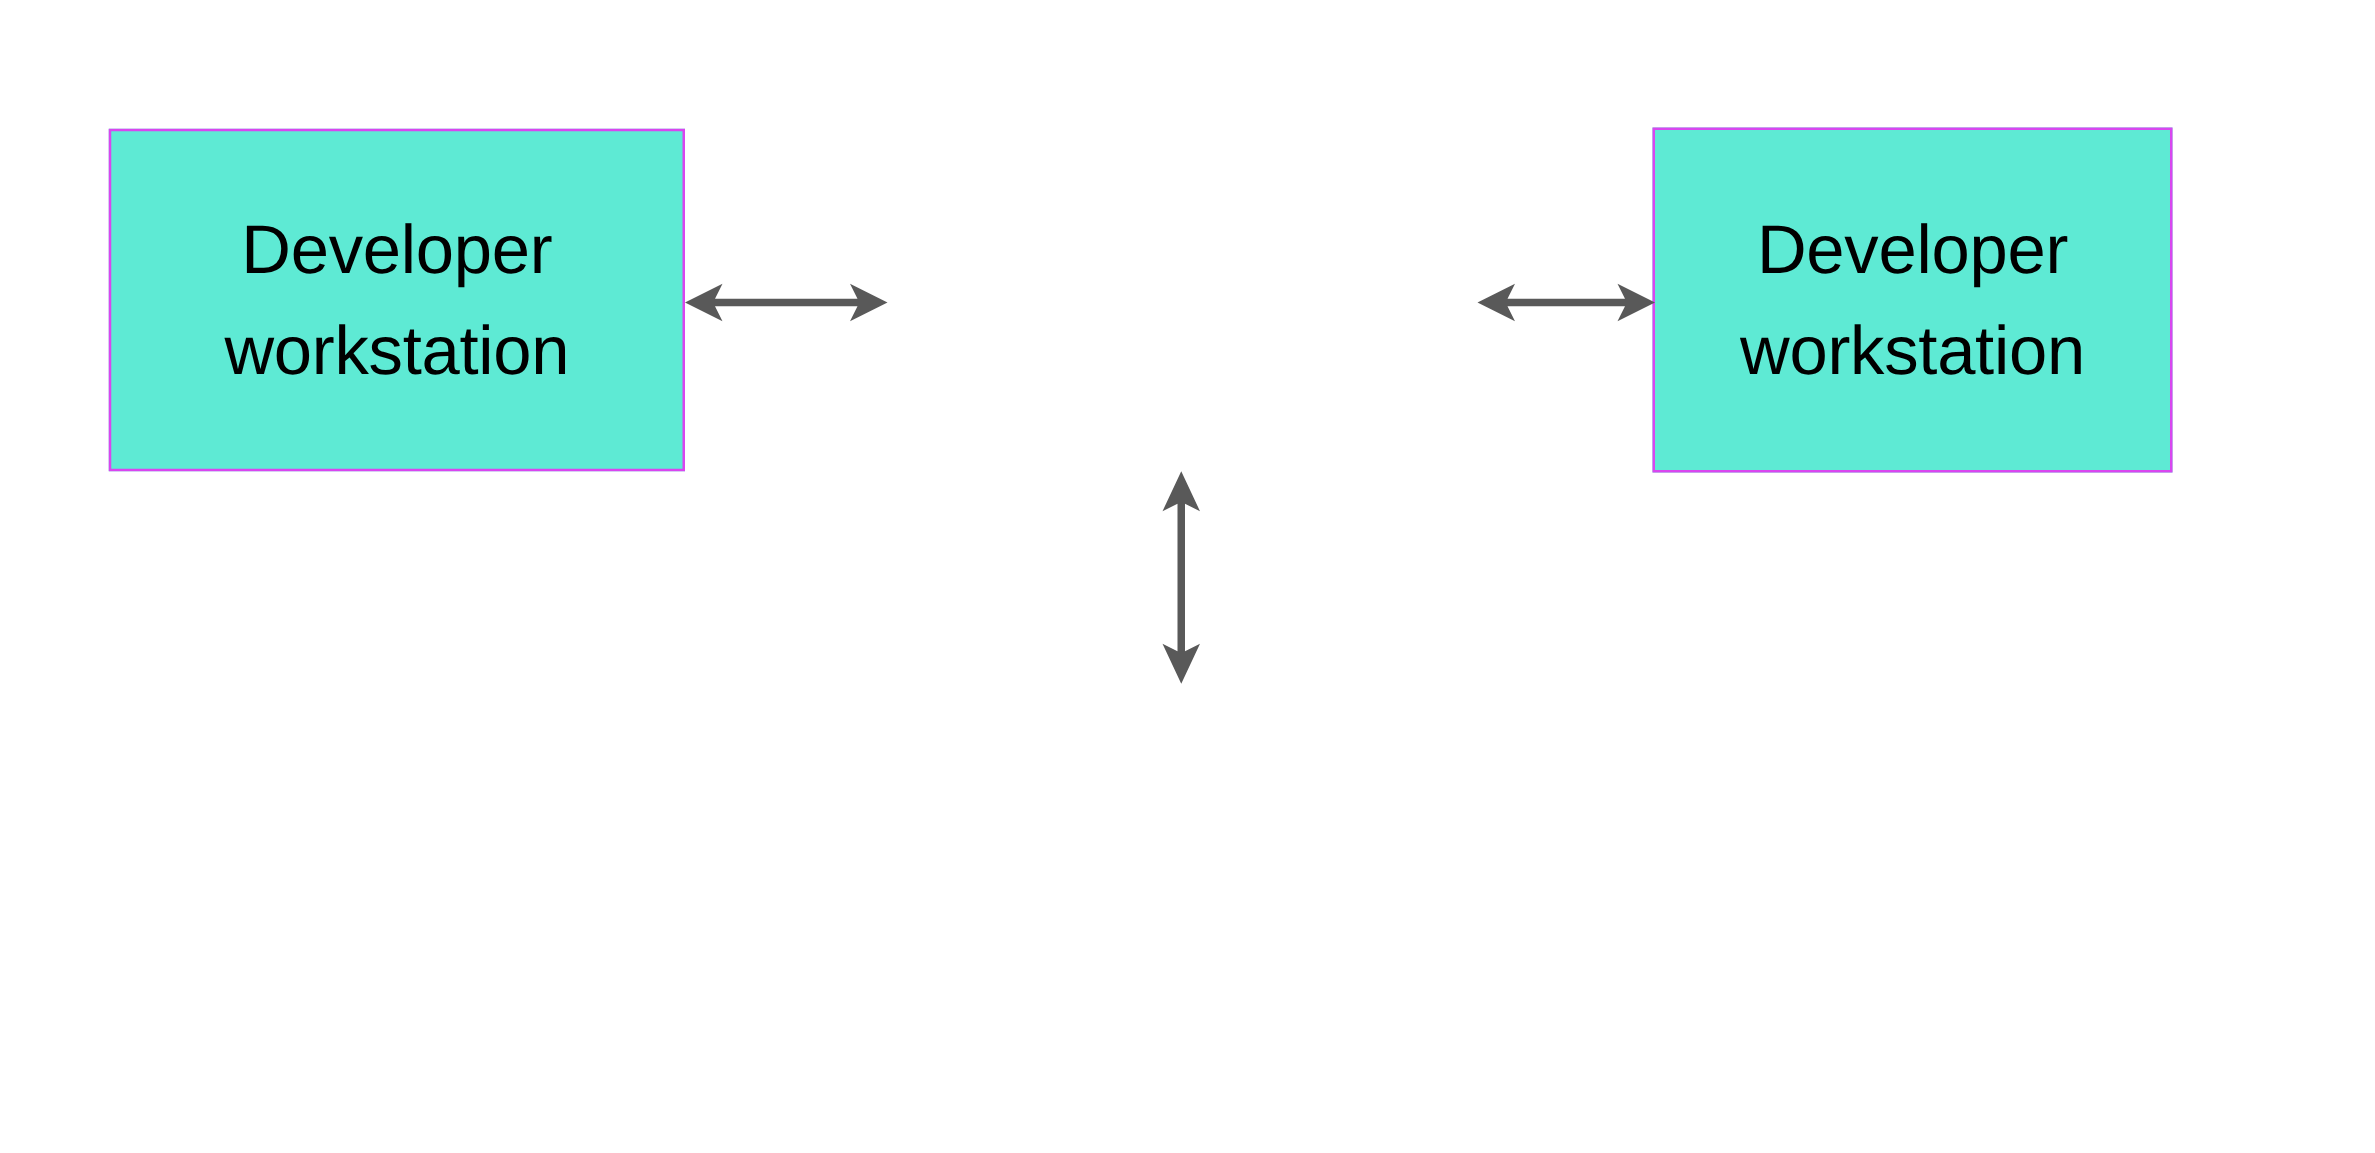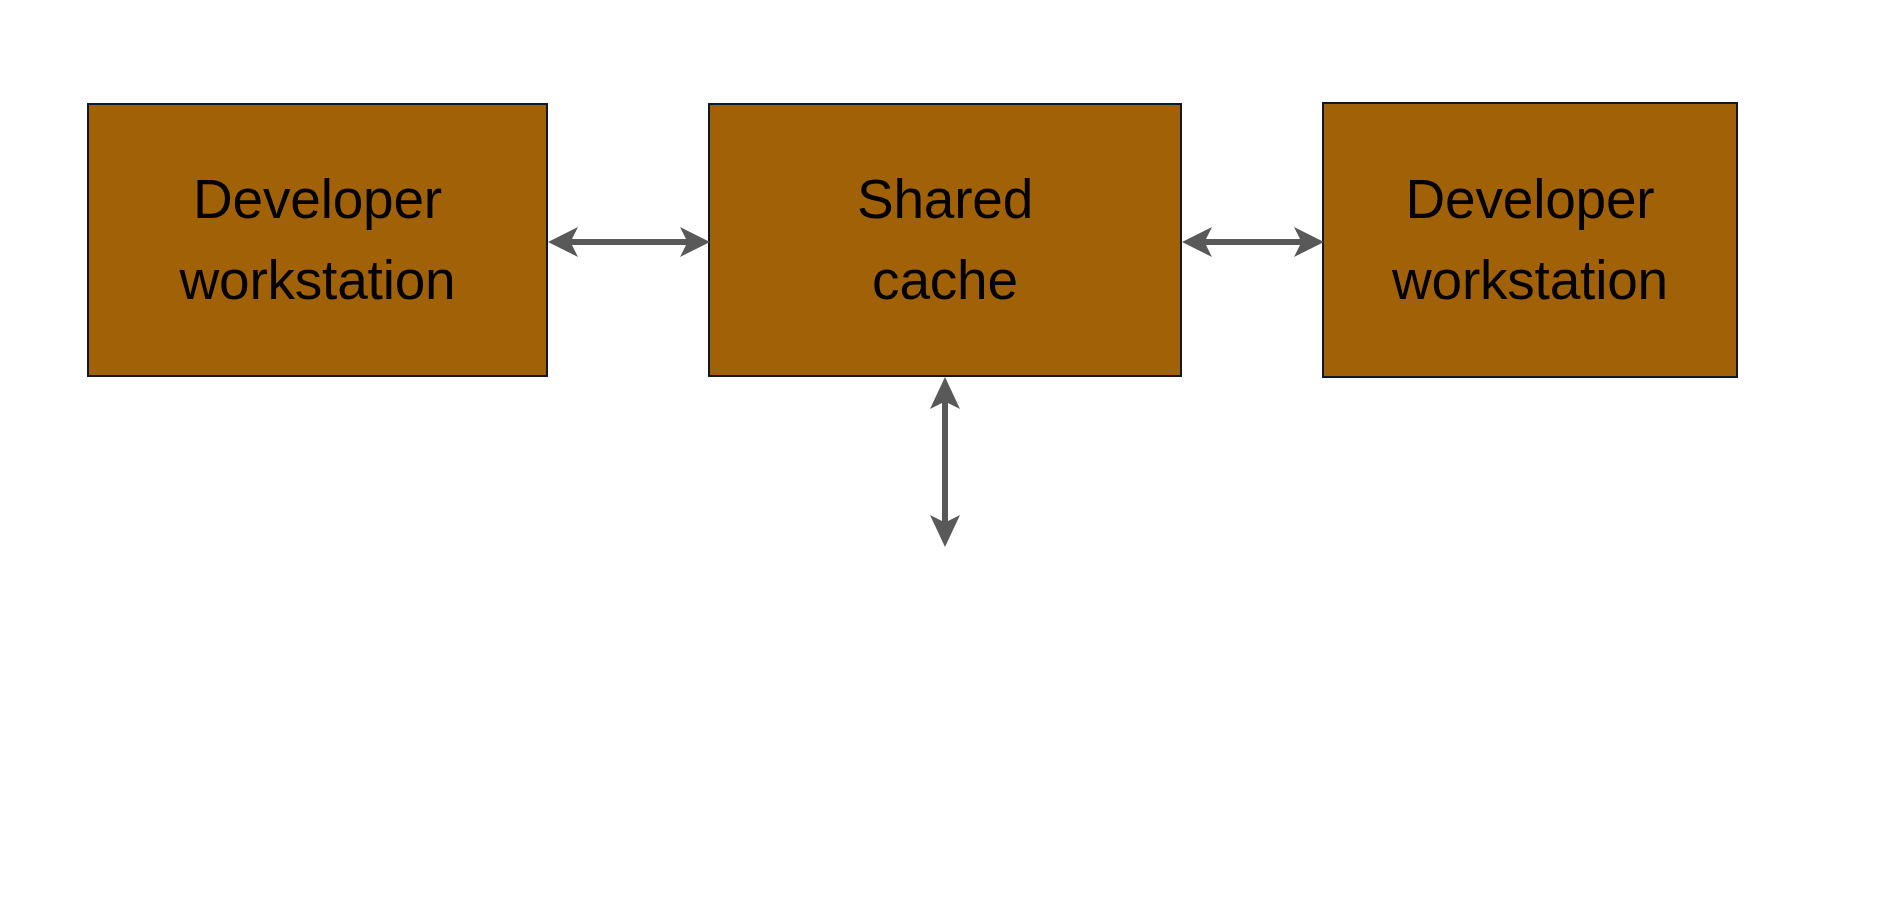--- a/index.html
+++ b/index.html
@@ -17,22 +17,22 @@
     position: relative;
     width: 1900px;
     height: 922px;
     background: #ffffff;
     overflow: hidden;
   }
 
   .node-box {
     position: absolute;
     box-sizing: border-box;
-    background: #a16207;
-    border: 2px solid #0f172a;
+    background: #5eead4;
+    border: 2px solid #d946ef;
     display: flex;
     align-items: center;
     justify-content: center;
     text-align: center;
   }
 
   .node-label {
     font-family: "Liberation Sans", sans-serif;
     font-size: 55px;
     line-height: 1.48;
@@ -65,24 +65,20 @@
 </head>
 <body>
 
 <div id="diagram-canvas">
 
   <div class="node-box" id="node-dev-left">
     <span class="node-label">Developer
 workstation</span>
   </div>
 
-  <div class="node-box" id="node-shared">
-    <span class="node-label">Shared
-cache</span>
-  </div>
 
   <div class="node-box" id="node-dev-right">
     <span class="node-label">Developer
 workstation</span>
   </div>
 
 
   <div class="connector" id="edge-devleft-shared">
     <svg width="162" height="72" viewBox="0 0 162 72">
       <path d="M 0 36 L 30 21 L 24 33 L 138 33 L 132 21 L 162 36 L 132 51 L 138 39 L 24 39 L 30 51 Z" fill="#595959"></path>

